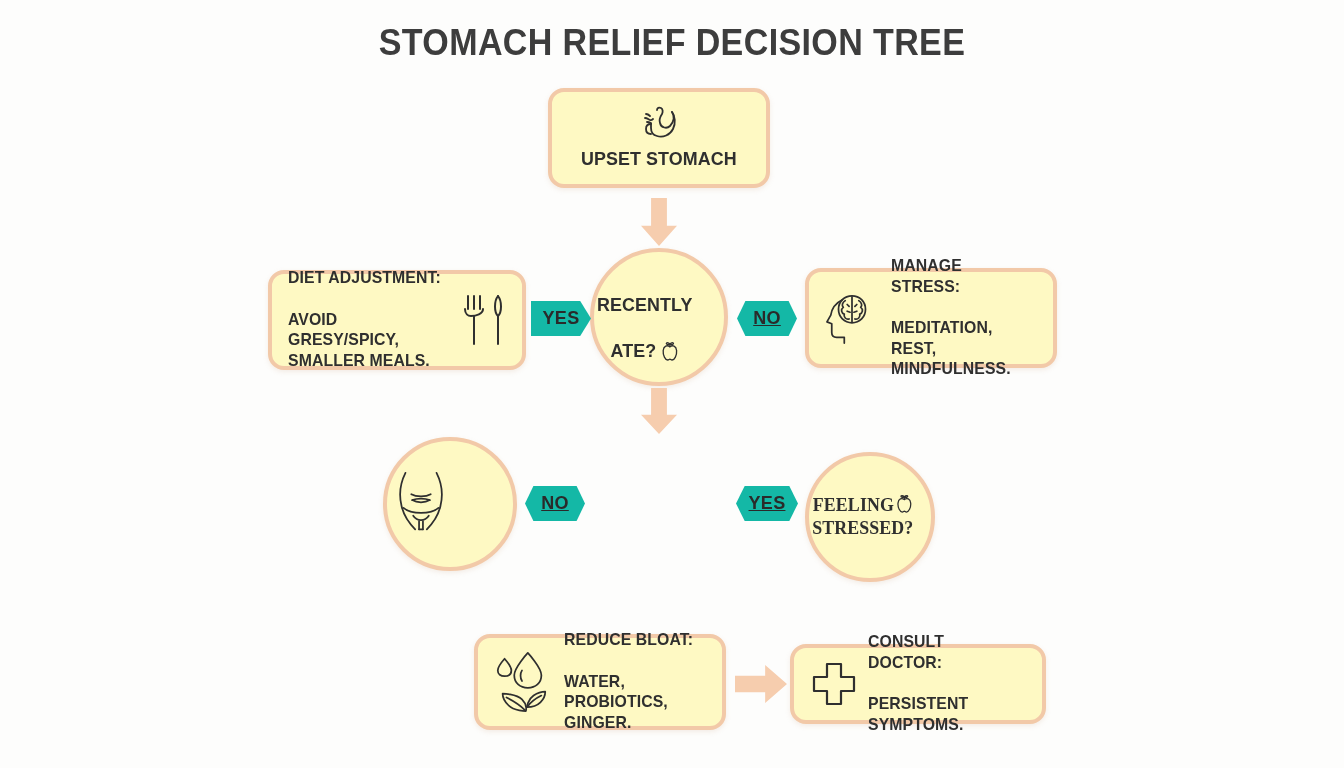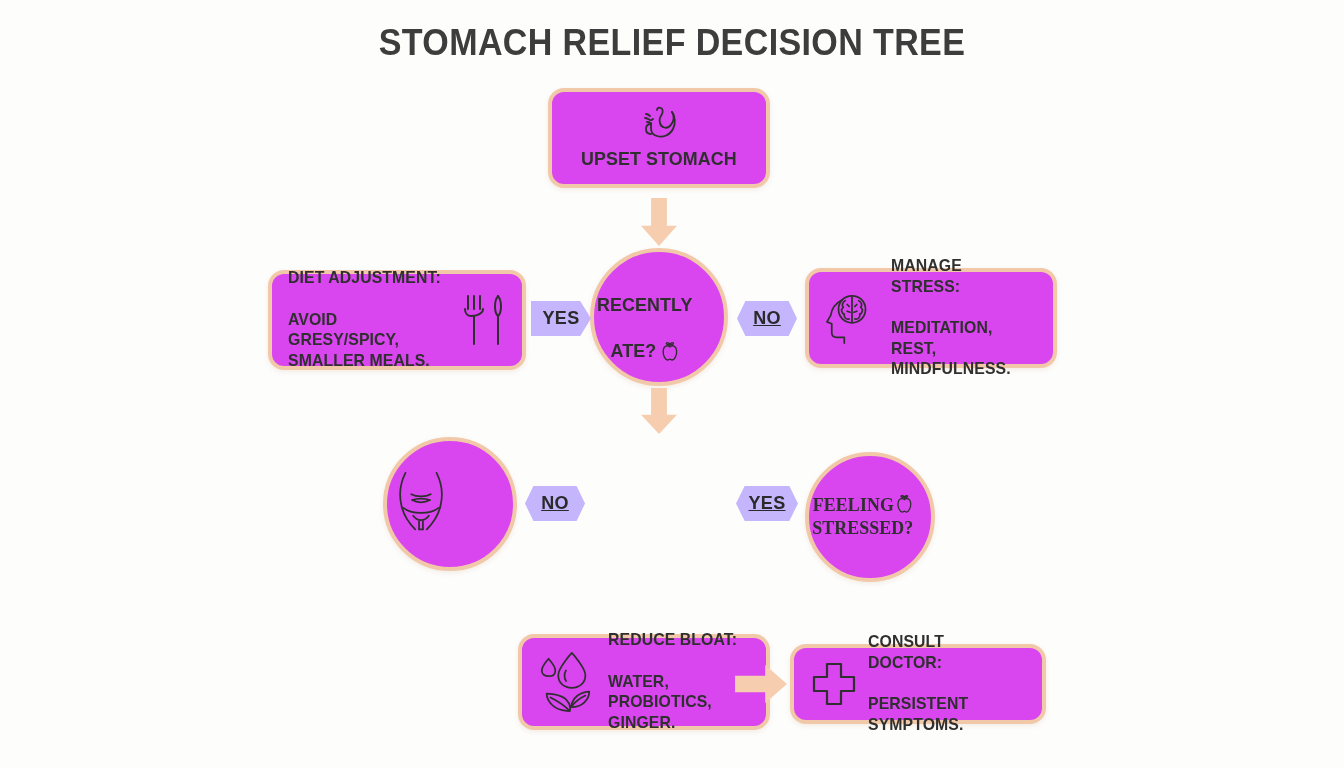--- a/index.html
+++ b/index.html
@@ -33,21 +33,21 @@
     letter-spacing: 0.4px;
     color: #3d3d3d;
     font-family: "Liberation Sans", sans-serif;
     text-transform: uppercase;
     transform: scaleX(0.92);
   }
 
   
   .node {
     position: absolute;
-    background: #d946ef;
+    background: #fef9c3;
     border: 4px solid #f2c9a8;
     box-shadow: 0 2px 5px rgba(200,160,130,0.18);
   }
 
   .box {
     border-radius: 16px;
     display: flex;
     align-items: center;
     padding: 10px 16px;
   }
@@ -119,32 +119,31 @@
     left: 590px; top: 434px; width: 140px; height: 140px;
   }
 
   #node-feeling-stressed {
     left: 805px; top: 452px; width: 130px; height: 130px; font-family: Liberation Serif, serif;
   }
 
   #node-reduce-bloat {
     left: 474px; top: 634px; width: 252px; height: 96px;
     gap: 14px;
-    margin-left: 44px;
   }
 
   #node-consult-doctor {
     left: 790px; top: 644px; width: 256px; height: 80px;
     gap: 10px;
   }
 
   
   .edge-label {
     position: absolute;
-    background: #c4b5fd;
+    background: #14b8a6;
     color: #2a2a2a;
     font-weight: bold;
     font-size: 18px;
     display: flex;
     align-items: center;
     justify-content: center;
     letter-spacing: 0.3px;
   }
   .hex {
     clip-path: polygon(14% 0%, 86% 0%, 100% 50%, 86% 100%, 14% 100%, 0% 50%);

